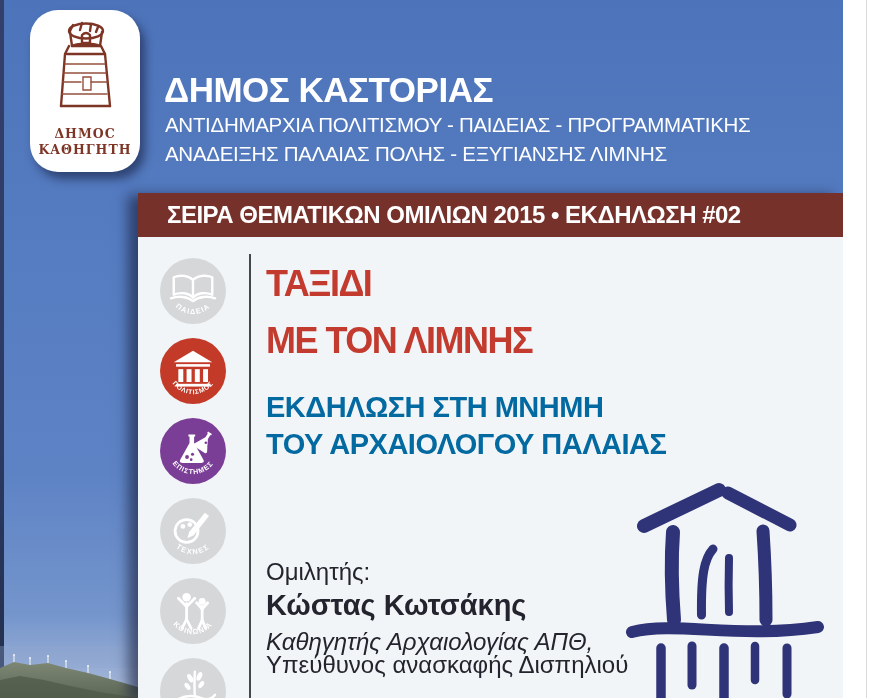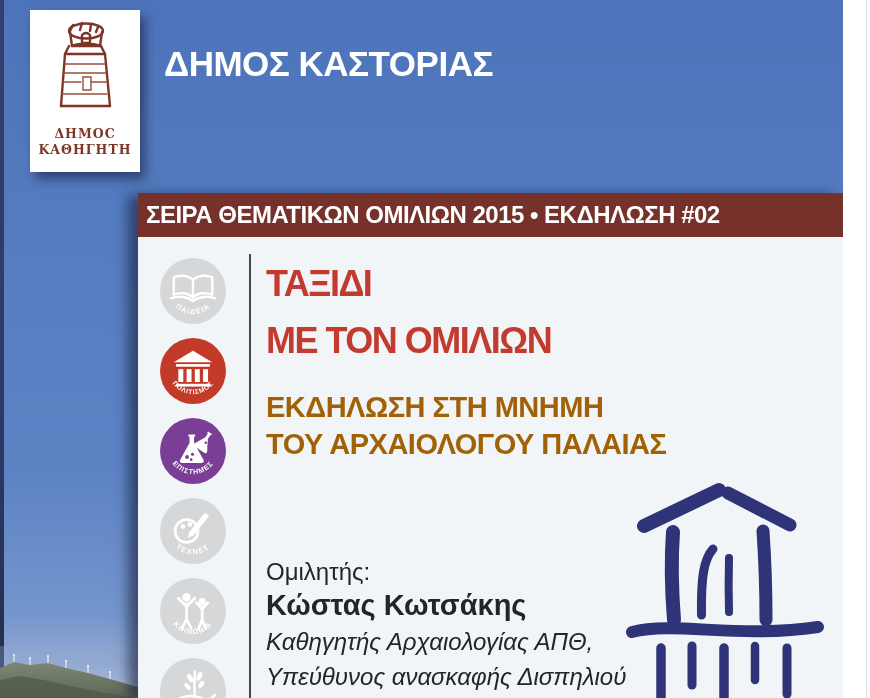--- a/index.html
+++ b/index.html
@@ -14,65 +14,66 @@
     background:linear-gradient(180deg,#4d73ba 0%,#567dc1 38%,#5e83c5 68%,#7495cc 88%,#9db1d6 97%,#b8c4dc 100%);
   }
   .left-dark-edge{left:0;top:0;width:4px;height:698px;
     background:linear-gradient(180deg,#33406b 0%,#2c3a63 60%,#232f4d 100%);}
   
   .page-edge-line{left:866px;top:0;width:1px;height:698px;background:#d8dadc;}
   
   .logo-card{
     left:30px;top:10px;width:110px;height:162px;background:#ffffff;
     box-shadow:5px 7px 10px rgba(18,24,52,.55);
+    border-radius:28px;
   }
   .logo-art{display:block;margin:6px auto 0 auto;}
   .logo-text{
     text-align:center;color:#7e3526;font-family:"DejaVu Serif",serif;
     font-weight:bold;font-size:12.5px;line-height:16px;letter-spacing:1px;margin-top:2px;
   }
   
   .hdr-title{
-    left:164px;top:46px;color:#ffffff;font-size:35px;font-weight:bold;
+    left:164px;top:72px;color:#ffffff;font-size:35px;font-weight:bold;
     letter-spacing:-0.5px;line-height:36px;white-space:nowrap;
   }
   .hdr-sub{
     left:165px;top:110px;color:#ffffff;font-size:20.5px;font-weight:normal;
     letter-spacing:-0.3px;line-height:29px;white-space:nowrap;
   }
   
   .panel{
     left:138px;top:193px;width:705px;height:505px;background:#f2f5f7;overflow:hidden;
     box-shadow:-10px 2px 12px rgba(20,26,55,.6);
   }
   .banner{
     position:absolute;left:0;top:0;right:0;height:44px;background:#76312a;
     color:#ffffff;font-size:24px;font-weight:bold;letter-spacing:-0.5px;
-    line-height:44px;padding-left:8px;white-space:nowrap;
+    line-height:44px;padding-left:29px;white-space:nowrap;
   }
   .divider{position:absolute;left:111px;top:61px;width:2px;height:444px;background:#46464c;}
   .cat{position:absolute;left:22px;width:66px;height:66px;}
   .cat-1{top:65px;}.cat-2{top:145px;}.cat-3{top:225px;}.cat-4{top:305px;}.cat-5{top:385px;}.cat-6{top:465px;}
   .cat svg{display:block;}
   .cat text{font-family:"Liberation Sans",sans-serif;font-weight:bold;fill:#ffffff;}
   
   .main-title{
     position:absolute;left:128px;top:62px;color:#c23b2e;font-weight:bold;
     font-size:36px;line-height:57px;letter-spacing:-1.5px;white-space:nowrap;
   }
   .sub-red{
-    position:absolute;left:128px;top:196px;color:#a16207;font-weight:bold;
+    position:absolute;left:128px;top:196px;color:#0369a1;font-weight:bold;
     font-size:29px;line-height:37px;letter-spacing:-0.5px;white-space:nowrap;
   }
   
   .spk{position:absolute;left:128px;color:#24242e;white-space:nowrap;}
   .spk-label{top:365px;font-size:24px;text-align:right;}
   .spk-name{top:396px;font-size:29px;font-weight:bold;text-align:right;}
   .spk-role1{top:435px;font-size:24px;font-style:italic;}
-  .spk-role2{top:470px;font-size:24px;font-style:italic;}
+  .spk-role2{top:458px;font-size:24px;}
   
   .house{position:absolute;left:478px;top:287px;}
   
   .hill{left:0px;top:646px;}
 </style>
 </head>
 <body>
 
 <div class="screen">
 
@@ -125,20 +126,24 @@
           <path d="M46 61 h8 v13 h-8 Z"></path>
         </g>
       </svg>
       <div class="logo-text">
         <div>ΔΗΜΟC</div>
         <div>ΚΑΘΗΓΗΤΗ</div>
       </div>
     </div>
 
     <div class="abs hdr-title">ΔΗΜΟΣ ΚΑΣΤΟΡΙΑΣ</div>
+    <div class="abs hdr-sub">
+      <div>ΑΝΤΙΔΗΜΑΡΧΙΑ ΠΟΛΙΤΙΣΜΟΥ - ΠΑΙΔΕΙΑΣ - ΠΡΟΓΡΑΜΜΑΤΙΚΗΣ</div>
+      <div>ΑΝΑΔΕΙΞΗΣ ΠΑΛΑΙΑΣ ΠΟΛΗΣ - ΕΞΥΓΙΑΝΣΗΣ ΛΙΜΝΗΣ</div>
+    </div>
 
     <div class="abs panel">
 
       <div class="banner">ΣΕΙΡΑ ΘΕΜΑΤΙΚΩΝ ΟΜΙΛΙΩΝ 2015 • ΕΚΔΗΛΩΣΗ #02</div>
       <div class="divider"></div>
 
       <div class="cat cat-1">
         <svg width="66" height="66" viewBox="0 0 72 72">
           <circle cx="36" cy="36" r="36" fill="#d5d7d9"></circle>
           <g stroke="#ffffff" stroke-width="2.6" fill="none" stroke-linecap="round" stroke-linejoin="round">
@@ -251,21 +256,21 @@
               <path d="M38 15 C37.5 26 37.5 34 38 42"></path>
               <path d="M18 46 C26 41 36 40 46 44 C52 46 57 44 60 40"></path>
               <path d="M20 52 C30 48 44 49 54 52"></path>
             </g>
           </g>
         </svg>
       </div>
 
       <div class="main-title">
         <div>ΤΑΞΙΔΙ</div>
-        <div>ΜΕ ΤΟΝ ΟΜΙΛΙΩΝ</div>
+        <div>ΜΕ ΤΟΝ ΛΙΜΝΗΣ</div>
       </div>
       <div class="sub-red">
         <div>ΕΚΔΗΛΩΣΗ ΣΤΗ ΜΝΗΜΗ</div>
         <div>ΤΟΥ ΑΡΧΑΙΟΛΟΓΟΥ ΠΑΛΑΙΑΣ</div>
       </div>
 
       <div class="spk spk-label">Ομιλητής:</div>
       <div class="spk spk-name">Κώστας Κωτσάκης</div>
       <div class="spk spk-role1">Καθηγητής Αρχαιολογίας ΑΠΘ,</div>
       <div class="spk spk-role2">Υπεύθυνος ανασκαφής Δισπηλιού</div>

